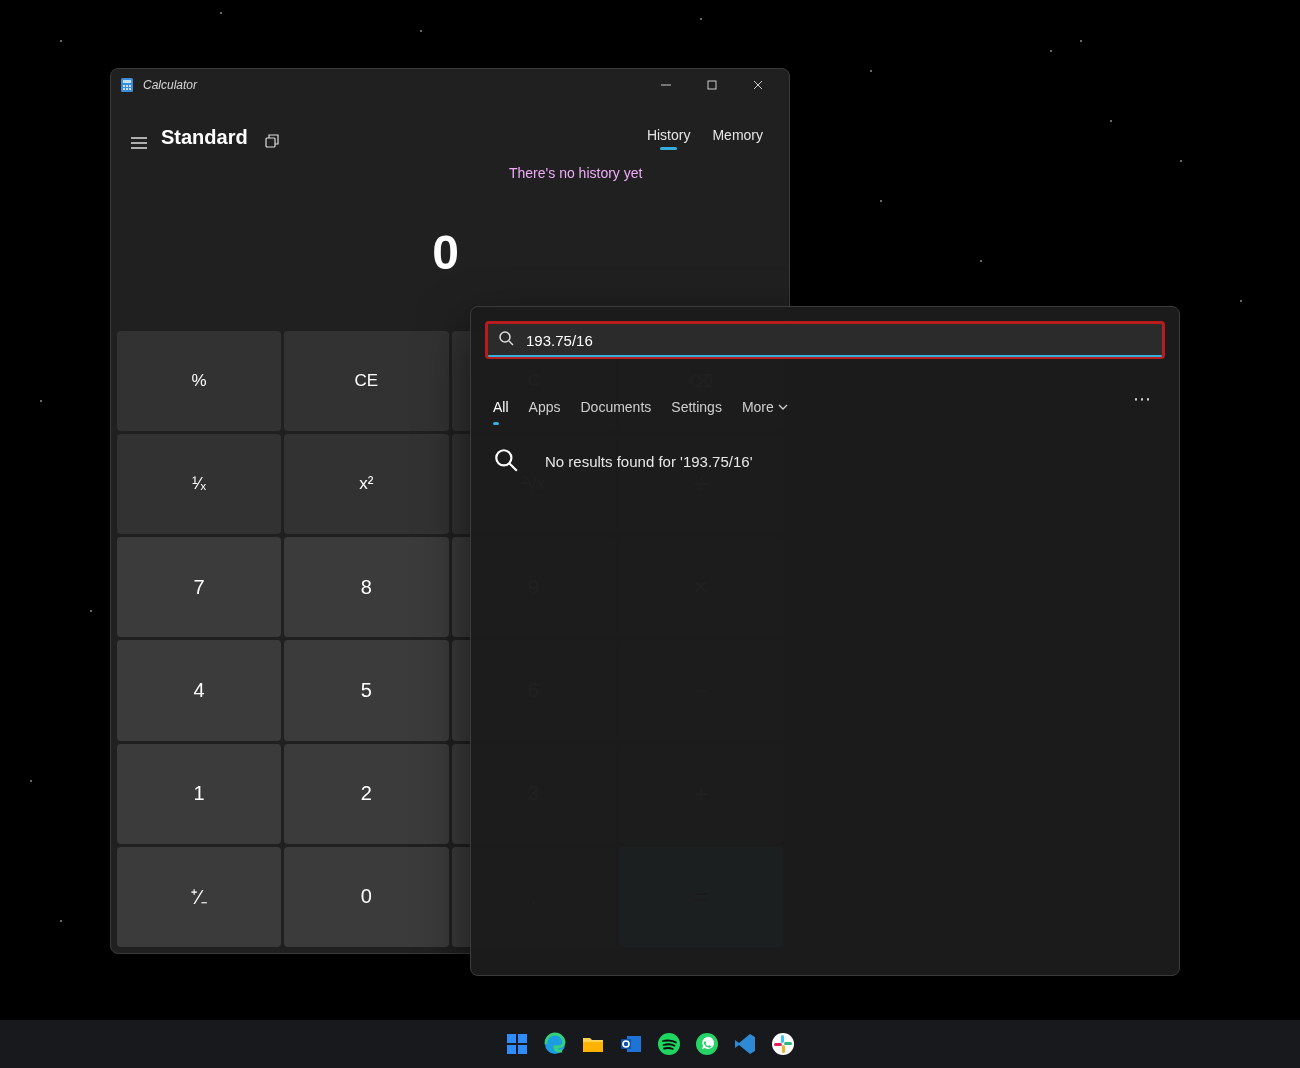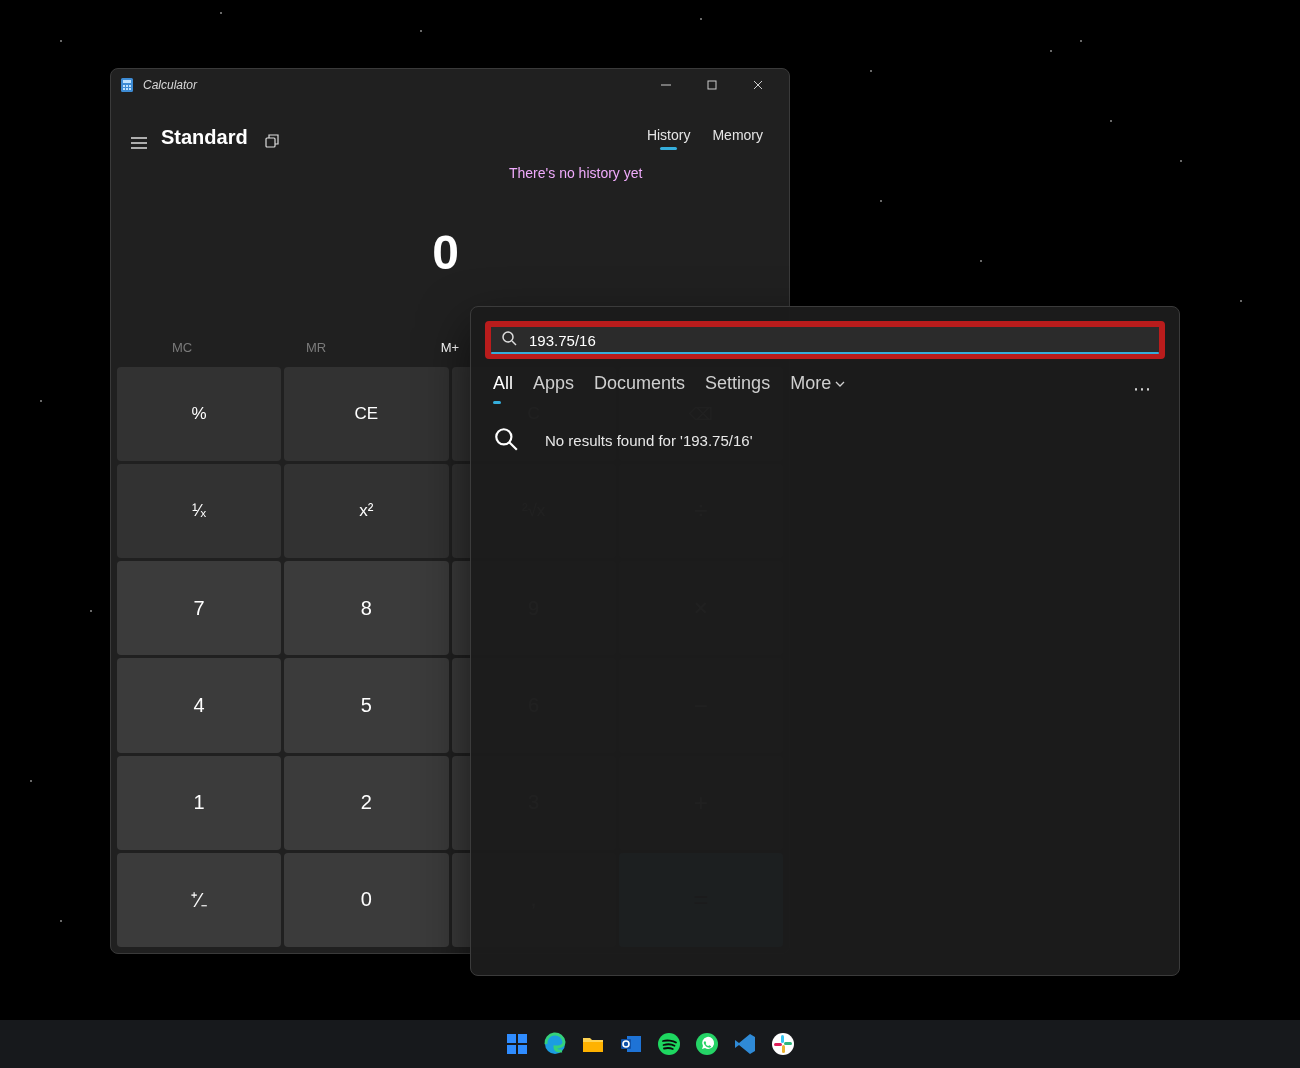--- a/index.html
+++ b/index.html
@@ -94,31 +94,31 @@
     left:470px; top:306px;
     width:710px; height:670px;
     background:rgba(28,28,28,0.98);
     border:1px solid #3b3b3b;
     border-radius:8px;
     box-shadow:0 20px 50px rgba(0,0,0,.6);
     display:flex;flex-direction:column;
     padding:14px 14px 10px 14px;
   }
   .searchbox{
-    height:38px;background:#2b2b2b;border:6px solid #b91c1c;
+    height:38px;background:#2b2b2b;border:3px solid #b91c1c;
     border-radius:4px;display:flex;align-items:center;padding:0 10px;gap:10px;
     position:relative;
   }
   .searchbox::after{content:"";position:absolute;left:0;right:0;bottom:-1px;height:2px;background:var(--accent);border-radius:1px;}
   .searchbox input{
     flex:1;background:transparent;border:none;outline:none;color:#fff;
     font-size:15px;
   }
   .searchtabs{display:flex;gap:20px;padding:14px 8px 0 8px;align-items:center;}
-  .searchtab{font-size:18px;color:#cfcfcf;position:relative;padding-bottom:10px;display:flex;align-items:center;gap:4px;}
+  .searchtab{font-size:14px;color:#cfcfcf;position:relative;padding-bottom:10px;display:flex;align-items:center;gap:4px;margin-top:26px;}
   .searchtab.active{color:#fff;}
   .searchtab.active::after{content:"";position:absolute;left:0;right:60%;bottom:0;height:3px;background:var(--accent);border-radius:2px;}
   .searchtabs .more-menu{margin-left:auto;color:#ddd;font-size:18px;padding-right:6px;}
   .noresult{display:flex;gap:26px;align-items:center;padding:22px 8px;font-size:15px;color:#e8e8e8;}
   
   .taskbar{
     position:absolute;left:0;right:0;bottom:0;height:48px;
     background:#17191c;display:flex;align-items:center;justify-content:center;
     gap:10px;
   }
@@ -199,27 +199,20 @@
     </div>
   </div>
 
   <div class="rightpane">
     <div class="hist-empty">There's no history yet</div>
   </div>
 
   <div class="display">0</div>
 
   <div class="body">
-    <div class="memrow">
-      <div class="dim">MC</div>
-      <div class="dim">MR</div>
-      <div>M+</div>
-      <div>M–</div>
-      <div>MS</div>
-    </div>
 
     <div class="keys">
 
       <div class="key">%</div>
       <div class="key">CE</div>
       <div class="key">C</div>
       <div class="key">
           <span>⌫</span>
         </div>
 

